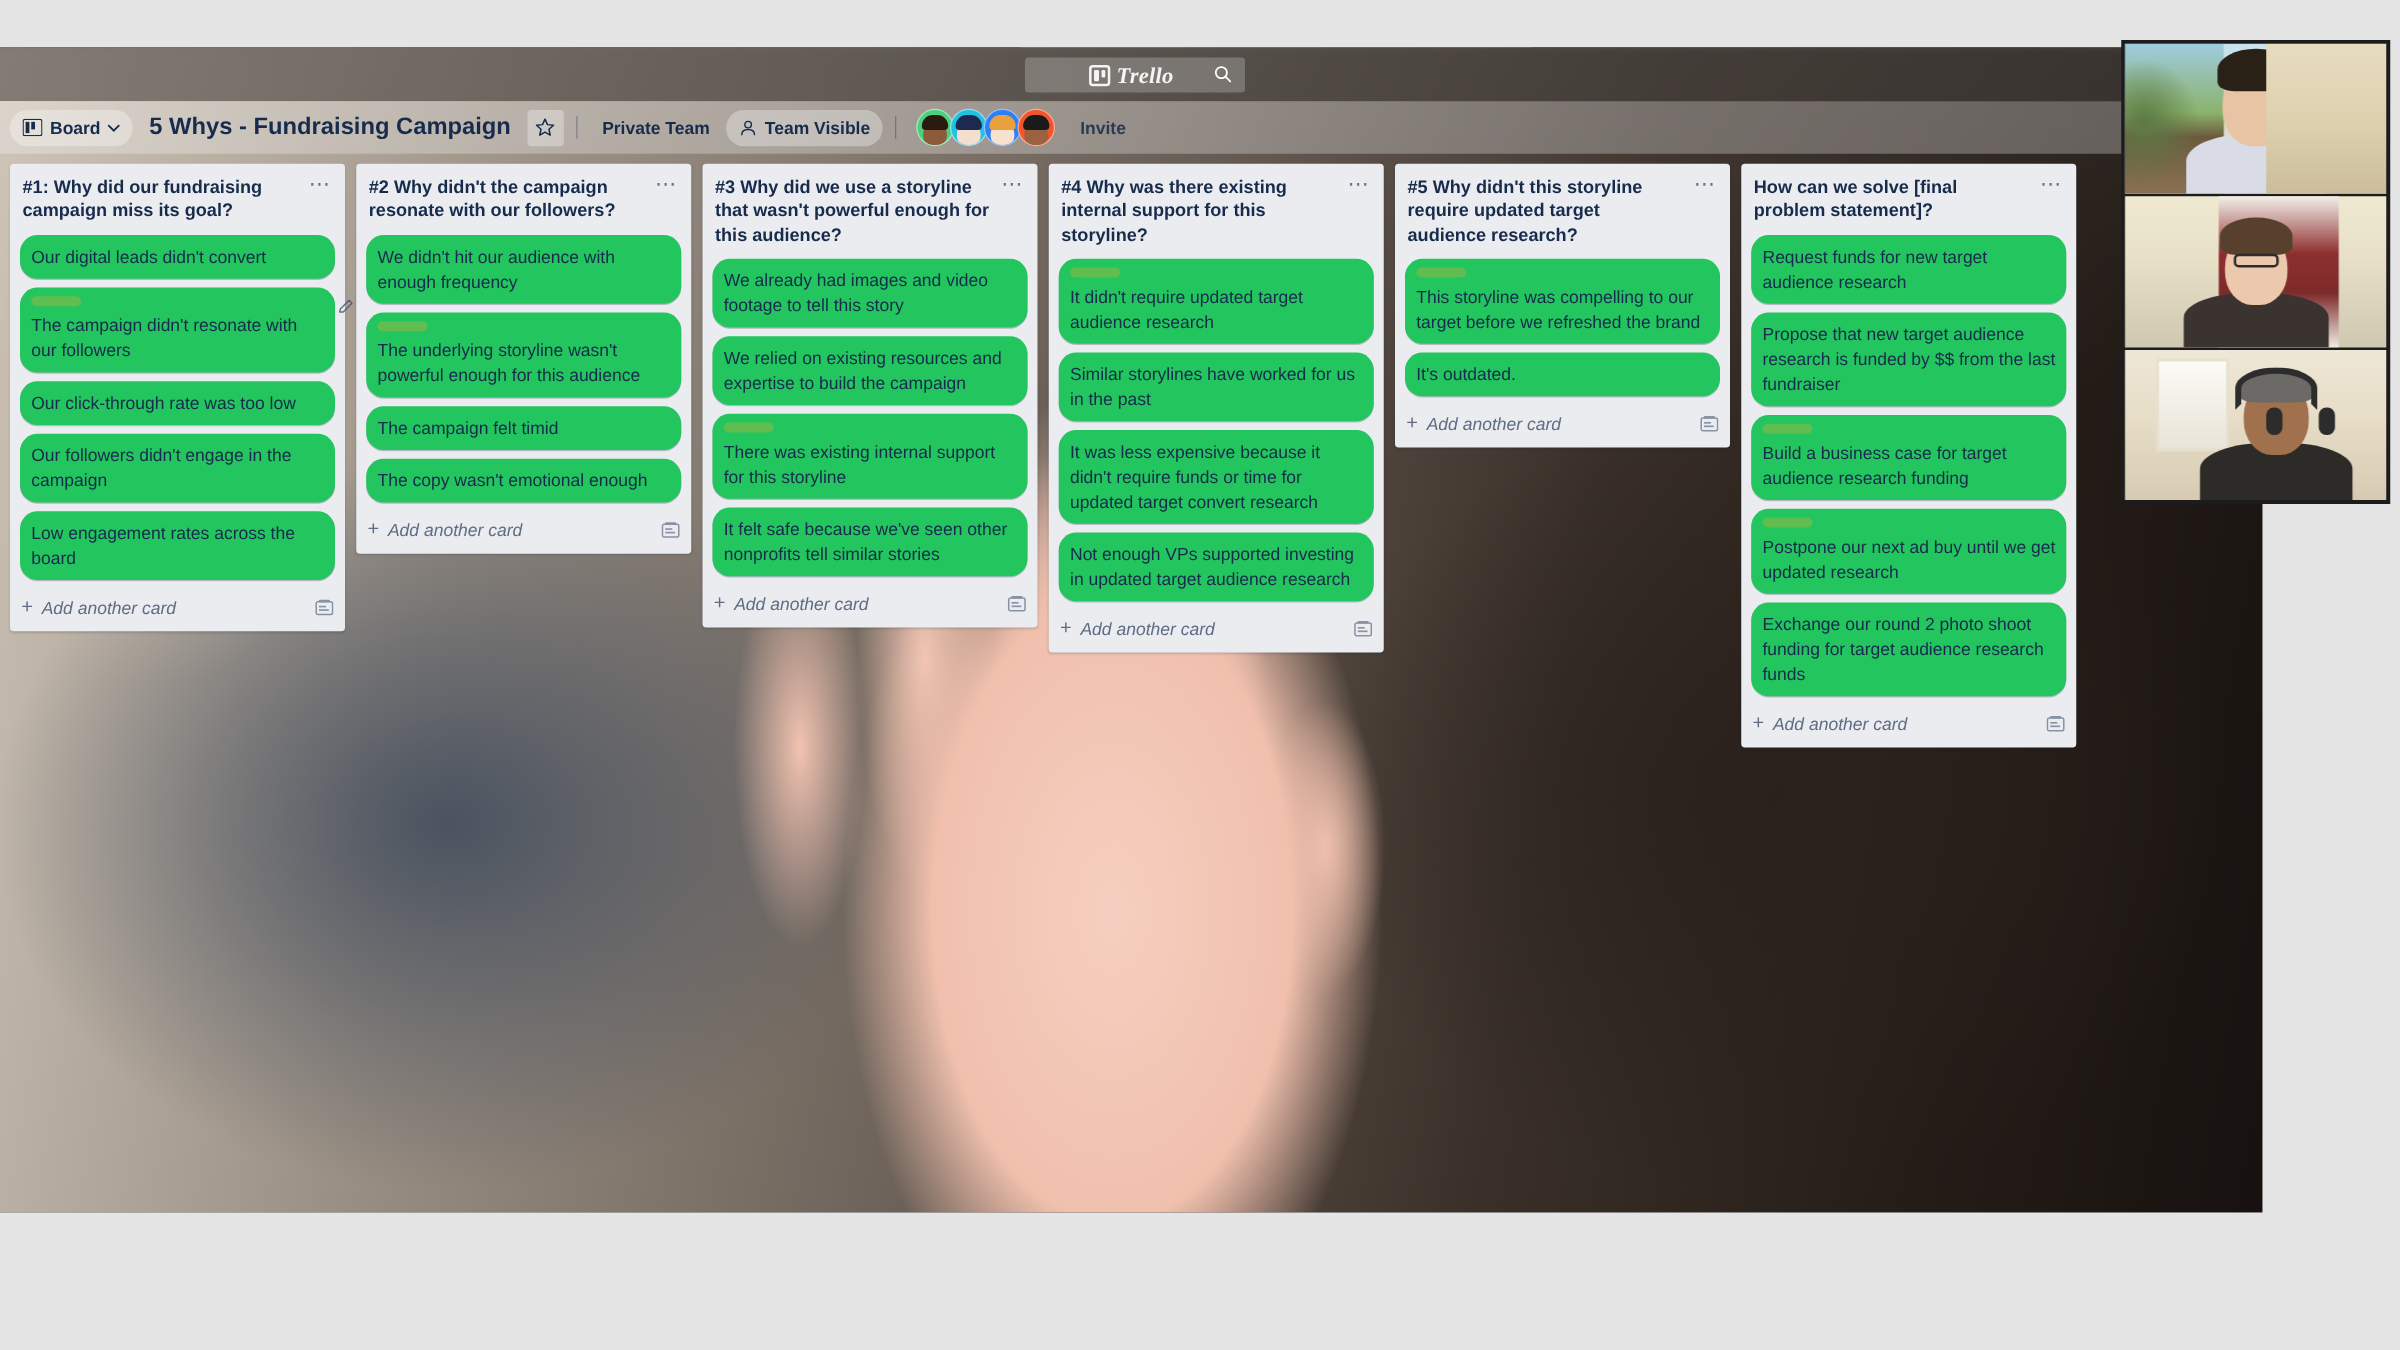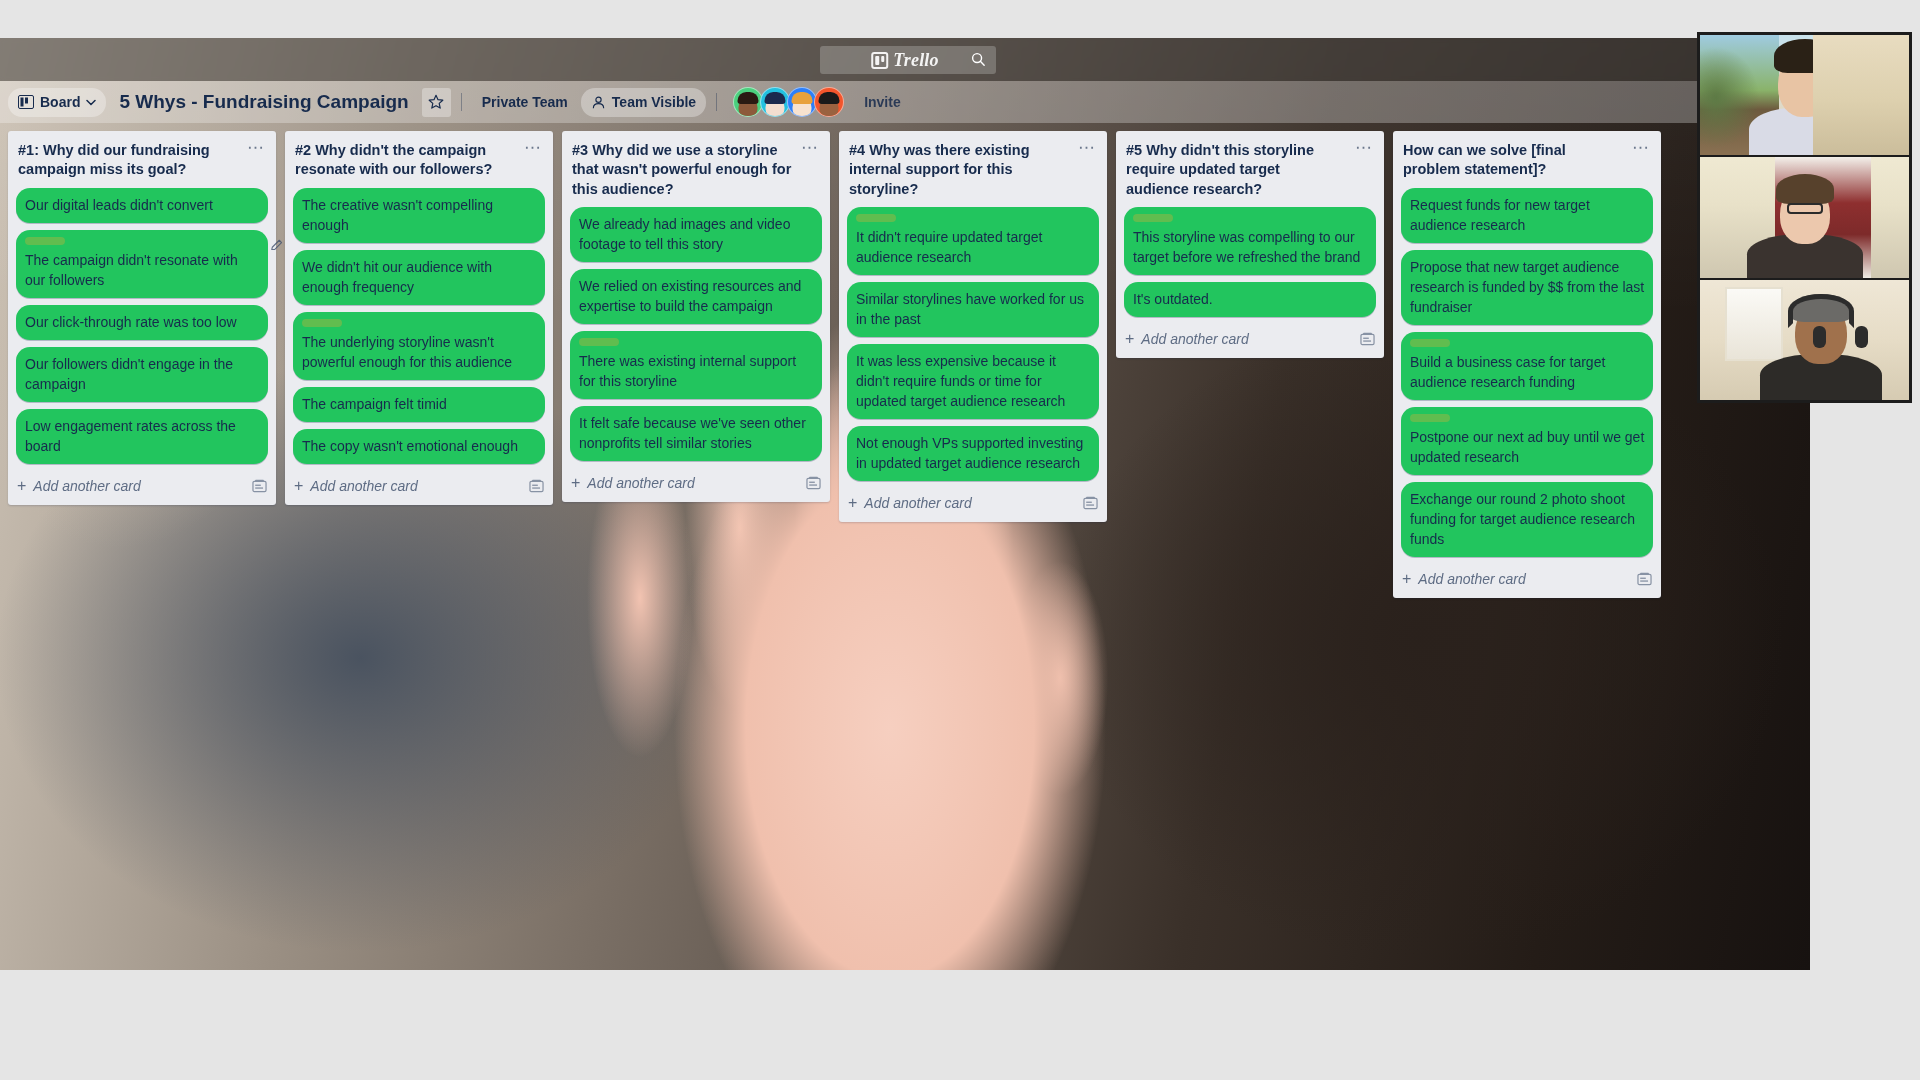--- a/index.html
+++ b/index.html
@@ -382,23 +382,20 @@
           </svg>
         </div>
       </div>
       <div class="list">
         <div class="list-header">
           <div class="list-title">#2 Why didn't the campaign resonate with our followers?</div>
           <div class="list-menu">⋯</div>
         </div>
         <div class="cards">
           <div class="card">
-            <div>The creative wasn't compelling enough</div>
-          </div>
-          <div class="card">
             <div>We didn't hit our audience with enough frequency</div>
           </div>
           <div class="card">
             <div class="label-pill" style="background:#61bd4f"></div>
             <div>The underlying storyline wasn't powerful enough for this audience</div>
           </div>
           <div class="card">
             <div>The campaign felt timid</div>
           </div>
           <div class="card">
@@ -454,21 +451,21 @@
         </div>
         <div class="cards">
           <div class="card">
             <div class="label-pill" style="background:#61bd4f"></div>
             <div>It didn't require updated target audience research</div>
           </div>
           <div class="card">
             <div>Similar storylines have worked for us in the past</div>
           </div>
           <div class="card">
-            <div>It was less expensive because it didn't require funds or time for updated target audience research</div>
+            <div>It was less expensive because it didn't require funds or time for updated target convert research</div>
           </div>
           <div class="card">
             <div>Not enough VPs supported investing in updated target audience research</div>
           </div>
         </div>
         <div class="add-card">
           <span class="plus">+</span>
           <span class="label">Add another card</span>
           <svg class="tmpl-icon" viewBox="0 0 16 15">
             <rect x="1" y="2.5" width="14" height="11" rx="1.5" fill="none" stroke="#5e6c84" stroke-width="1.3"></rect>

